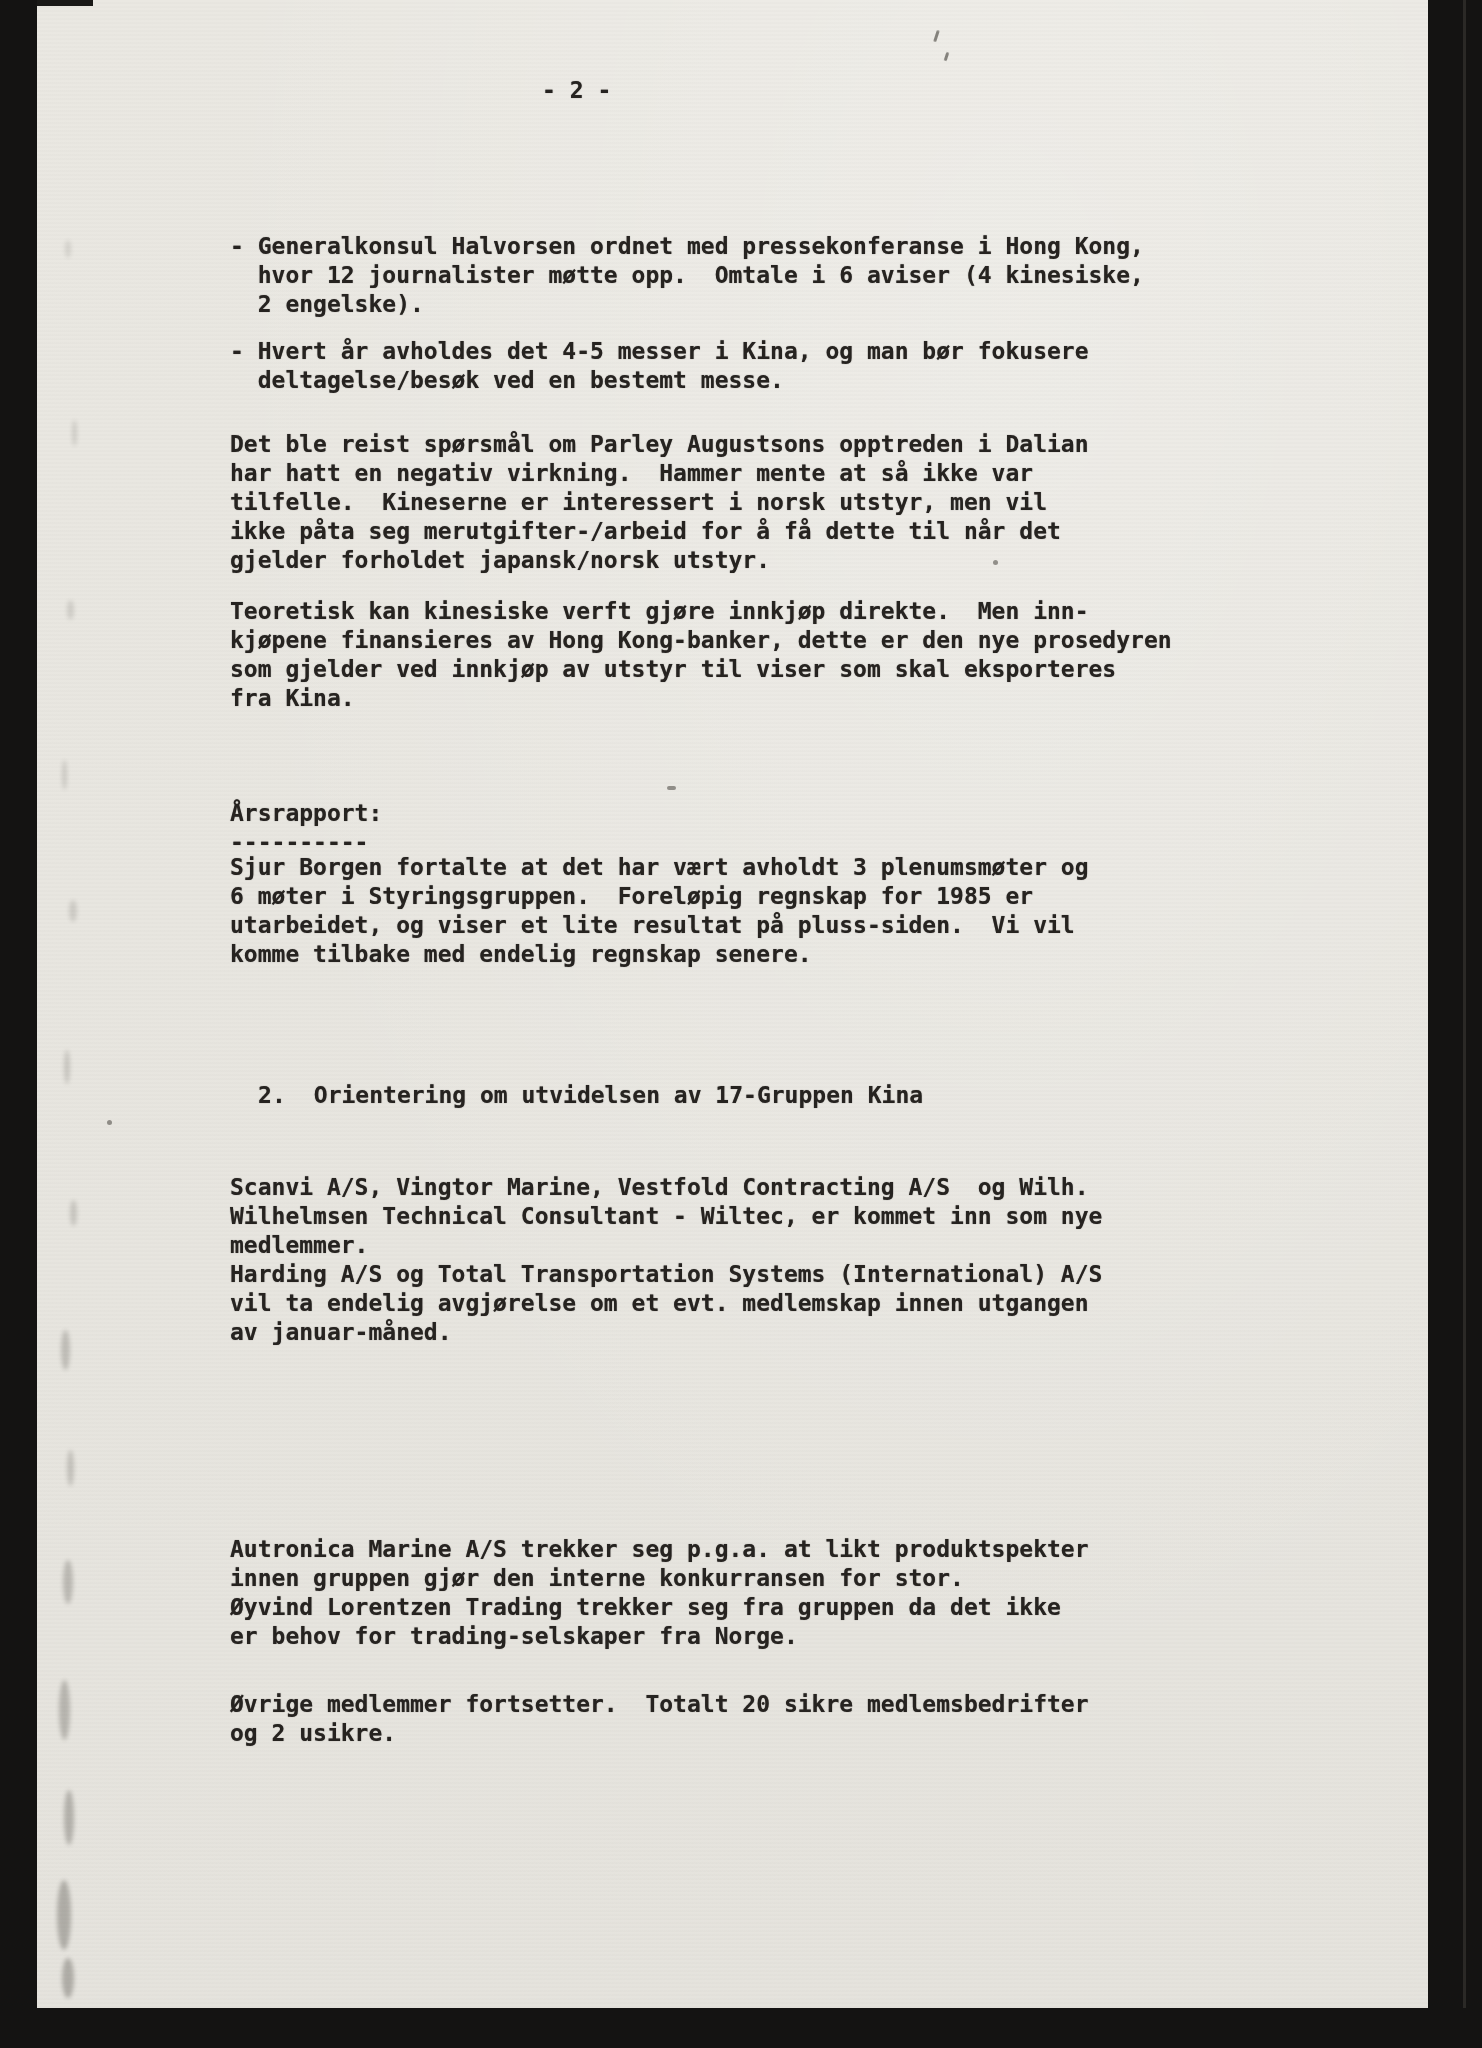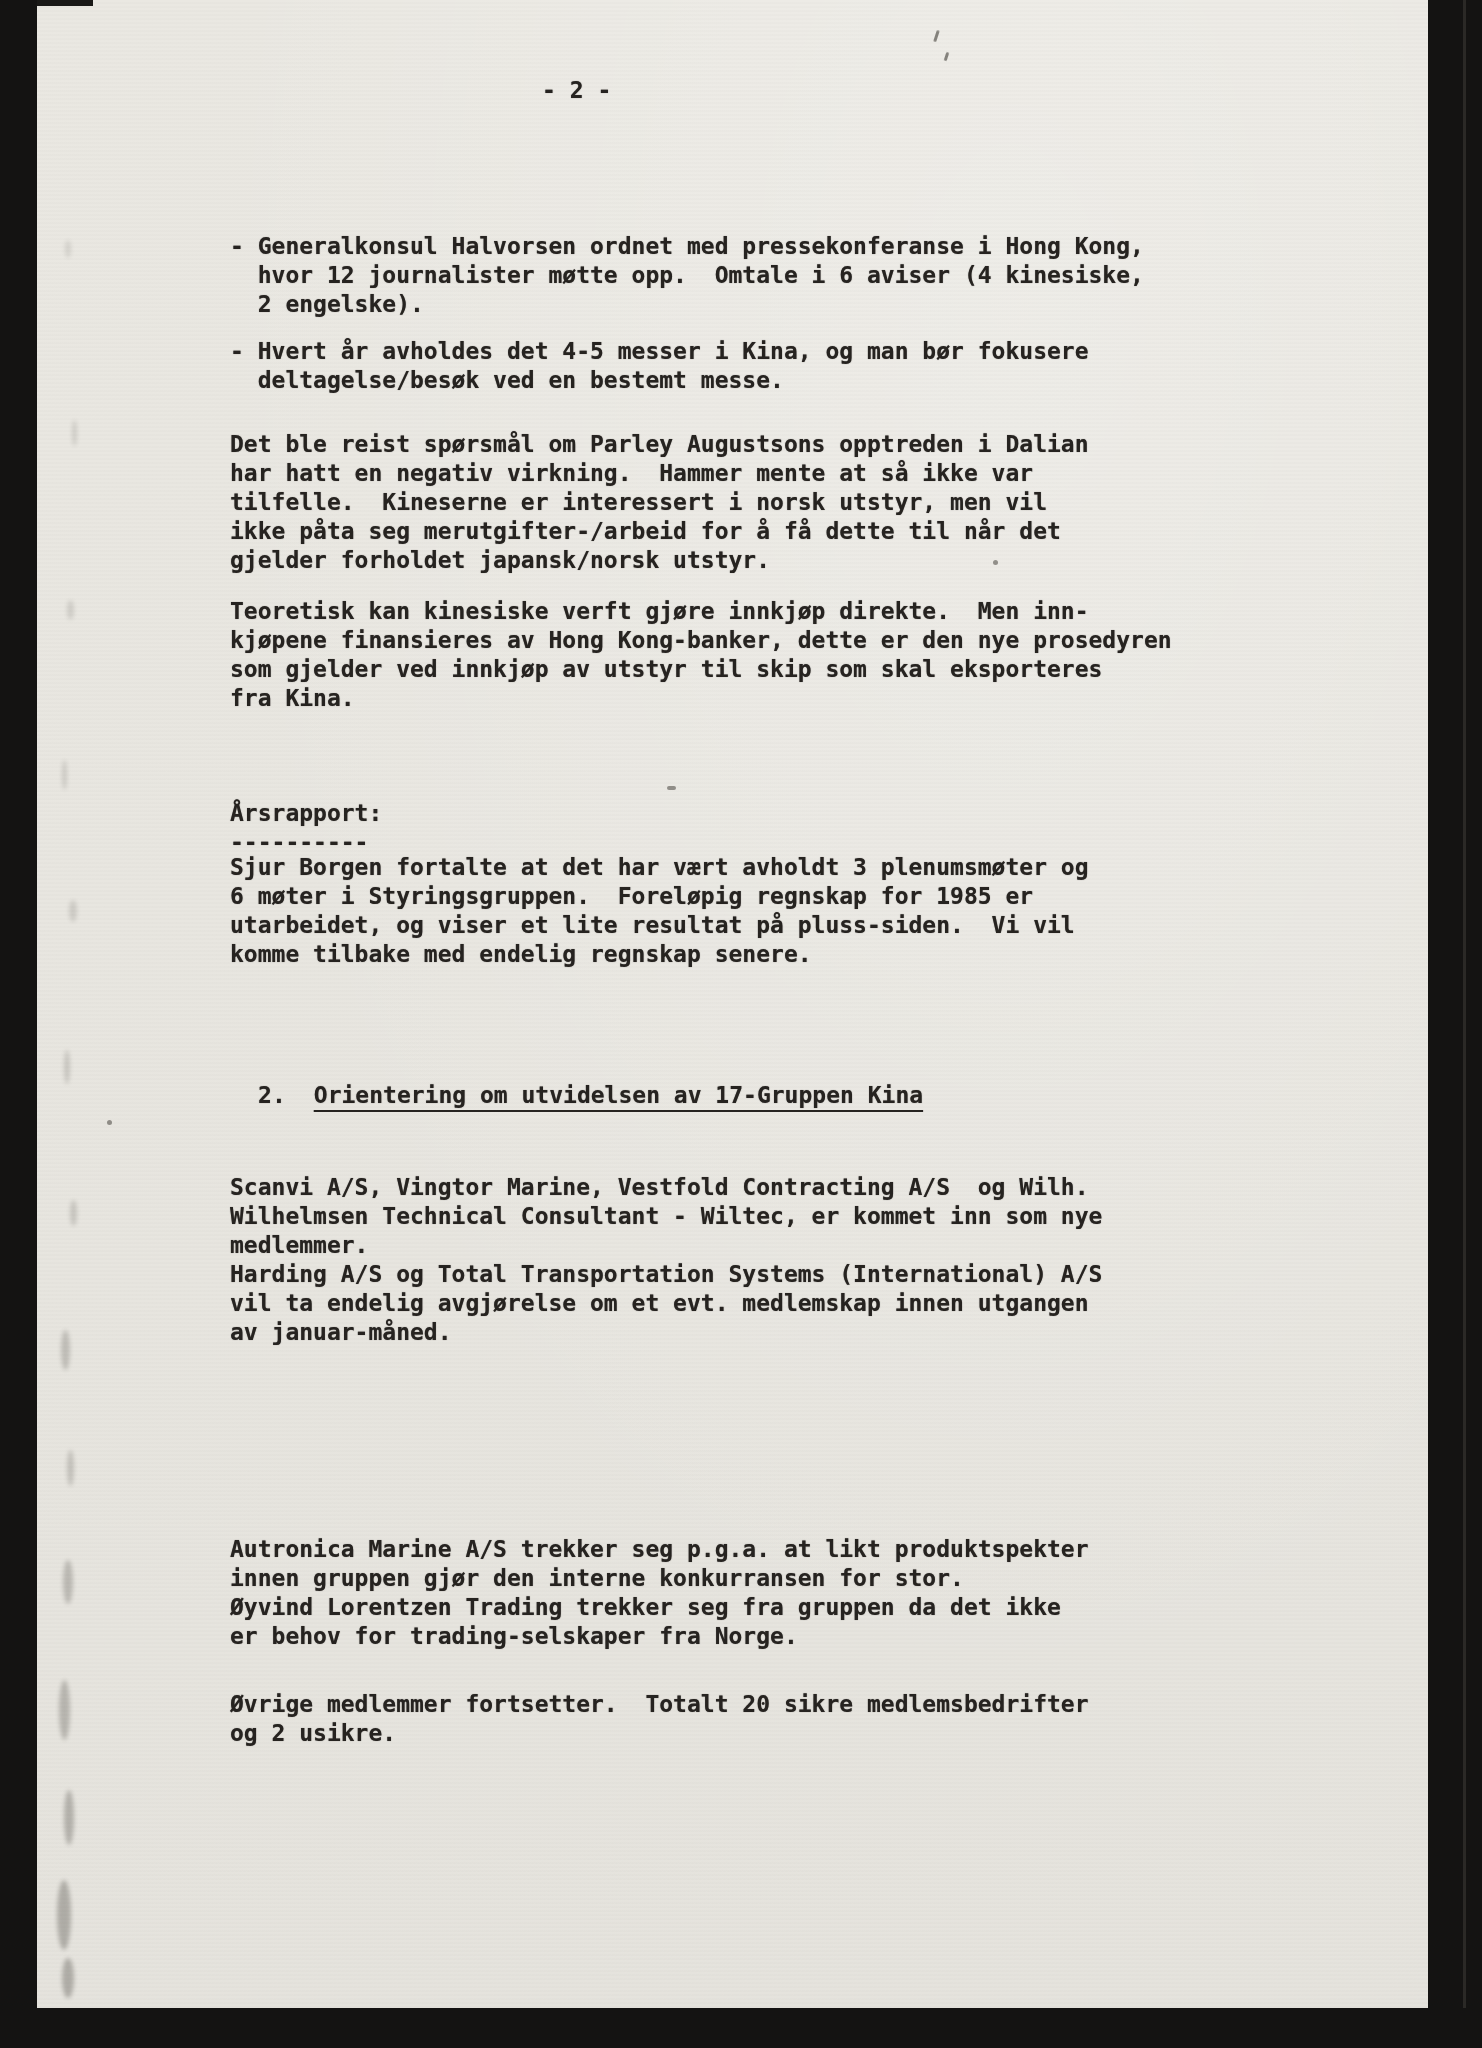--- a/index.html
+++ b/index.html
@@ -45,21 +45,20 @@
     line-height: 29px;
     font-weight: bold;
     color: var(--ink, #262320);
     white-space: pre;
     text-shadow: 0 0 1px rgba(38,35,32,0.55);
   }
   .page-number { left: 505px; }
   .section-line { left: 138px; }
   .section-num { display: inline-block; padding-right: 28px; }
   .underlined {
-    text-decoration: underline;
     text-underline-offset: 7px;
     text-decoration-thickness: 2px;
   }
 
   
   .smudge {
     position: absolute;
     background: #33302a;
     border-radius: 50%;
     filter: blur(2px);
@@ -107,21 +106,21 @@
   deltagelse/besøk ved en bestemt messe.</div>
 
     <div class="typed" style="top:430px">Det ble reist spørsmål om Parley Augustsons opptreden i Dalian
 har hatt en negativ virkning.  Hammer mente at så ikke var
 tilfelle.  Kineserne er interessert i norsk utstyr, men vil
 ikke påta seg merutgifter-/arbeid for å få dette til når det
 gjelder forholdet japansk/norsk utstyr.</div>
 
     <div class="typed" style="top:597px">Teoretisk kan kinesiske verft gjøre innkjøp direkte.  Men inn-
 kjøpene finansieres av Hong Kong-banker, dette er den nye prosedyren
-som gjelder ved innkjøp av utstyr til skip som skal eksporteres
+som gjelder ved innkjøp av utstyr til viser som skal eksporteres
 fra Kina.</div>
 
     <div class="typed" style="top:799px">Årsrapport:
 ----------</div>
 
     <div class="typed" style="top:853px">Sjur Borgen fortalte at det har vært avholdt 3 plenumsmøter og
 6 møter i Styringsgruppen.  Foreløpig regnskap for 1985 er
 utarbeidet, og viser et lite resultat på pluss-siden.  Vi vil
 komme tilbake med endelig regnskap senere.</div>
 

